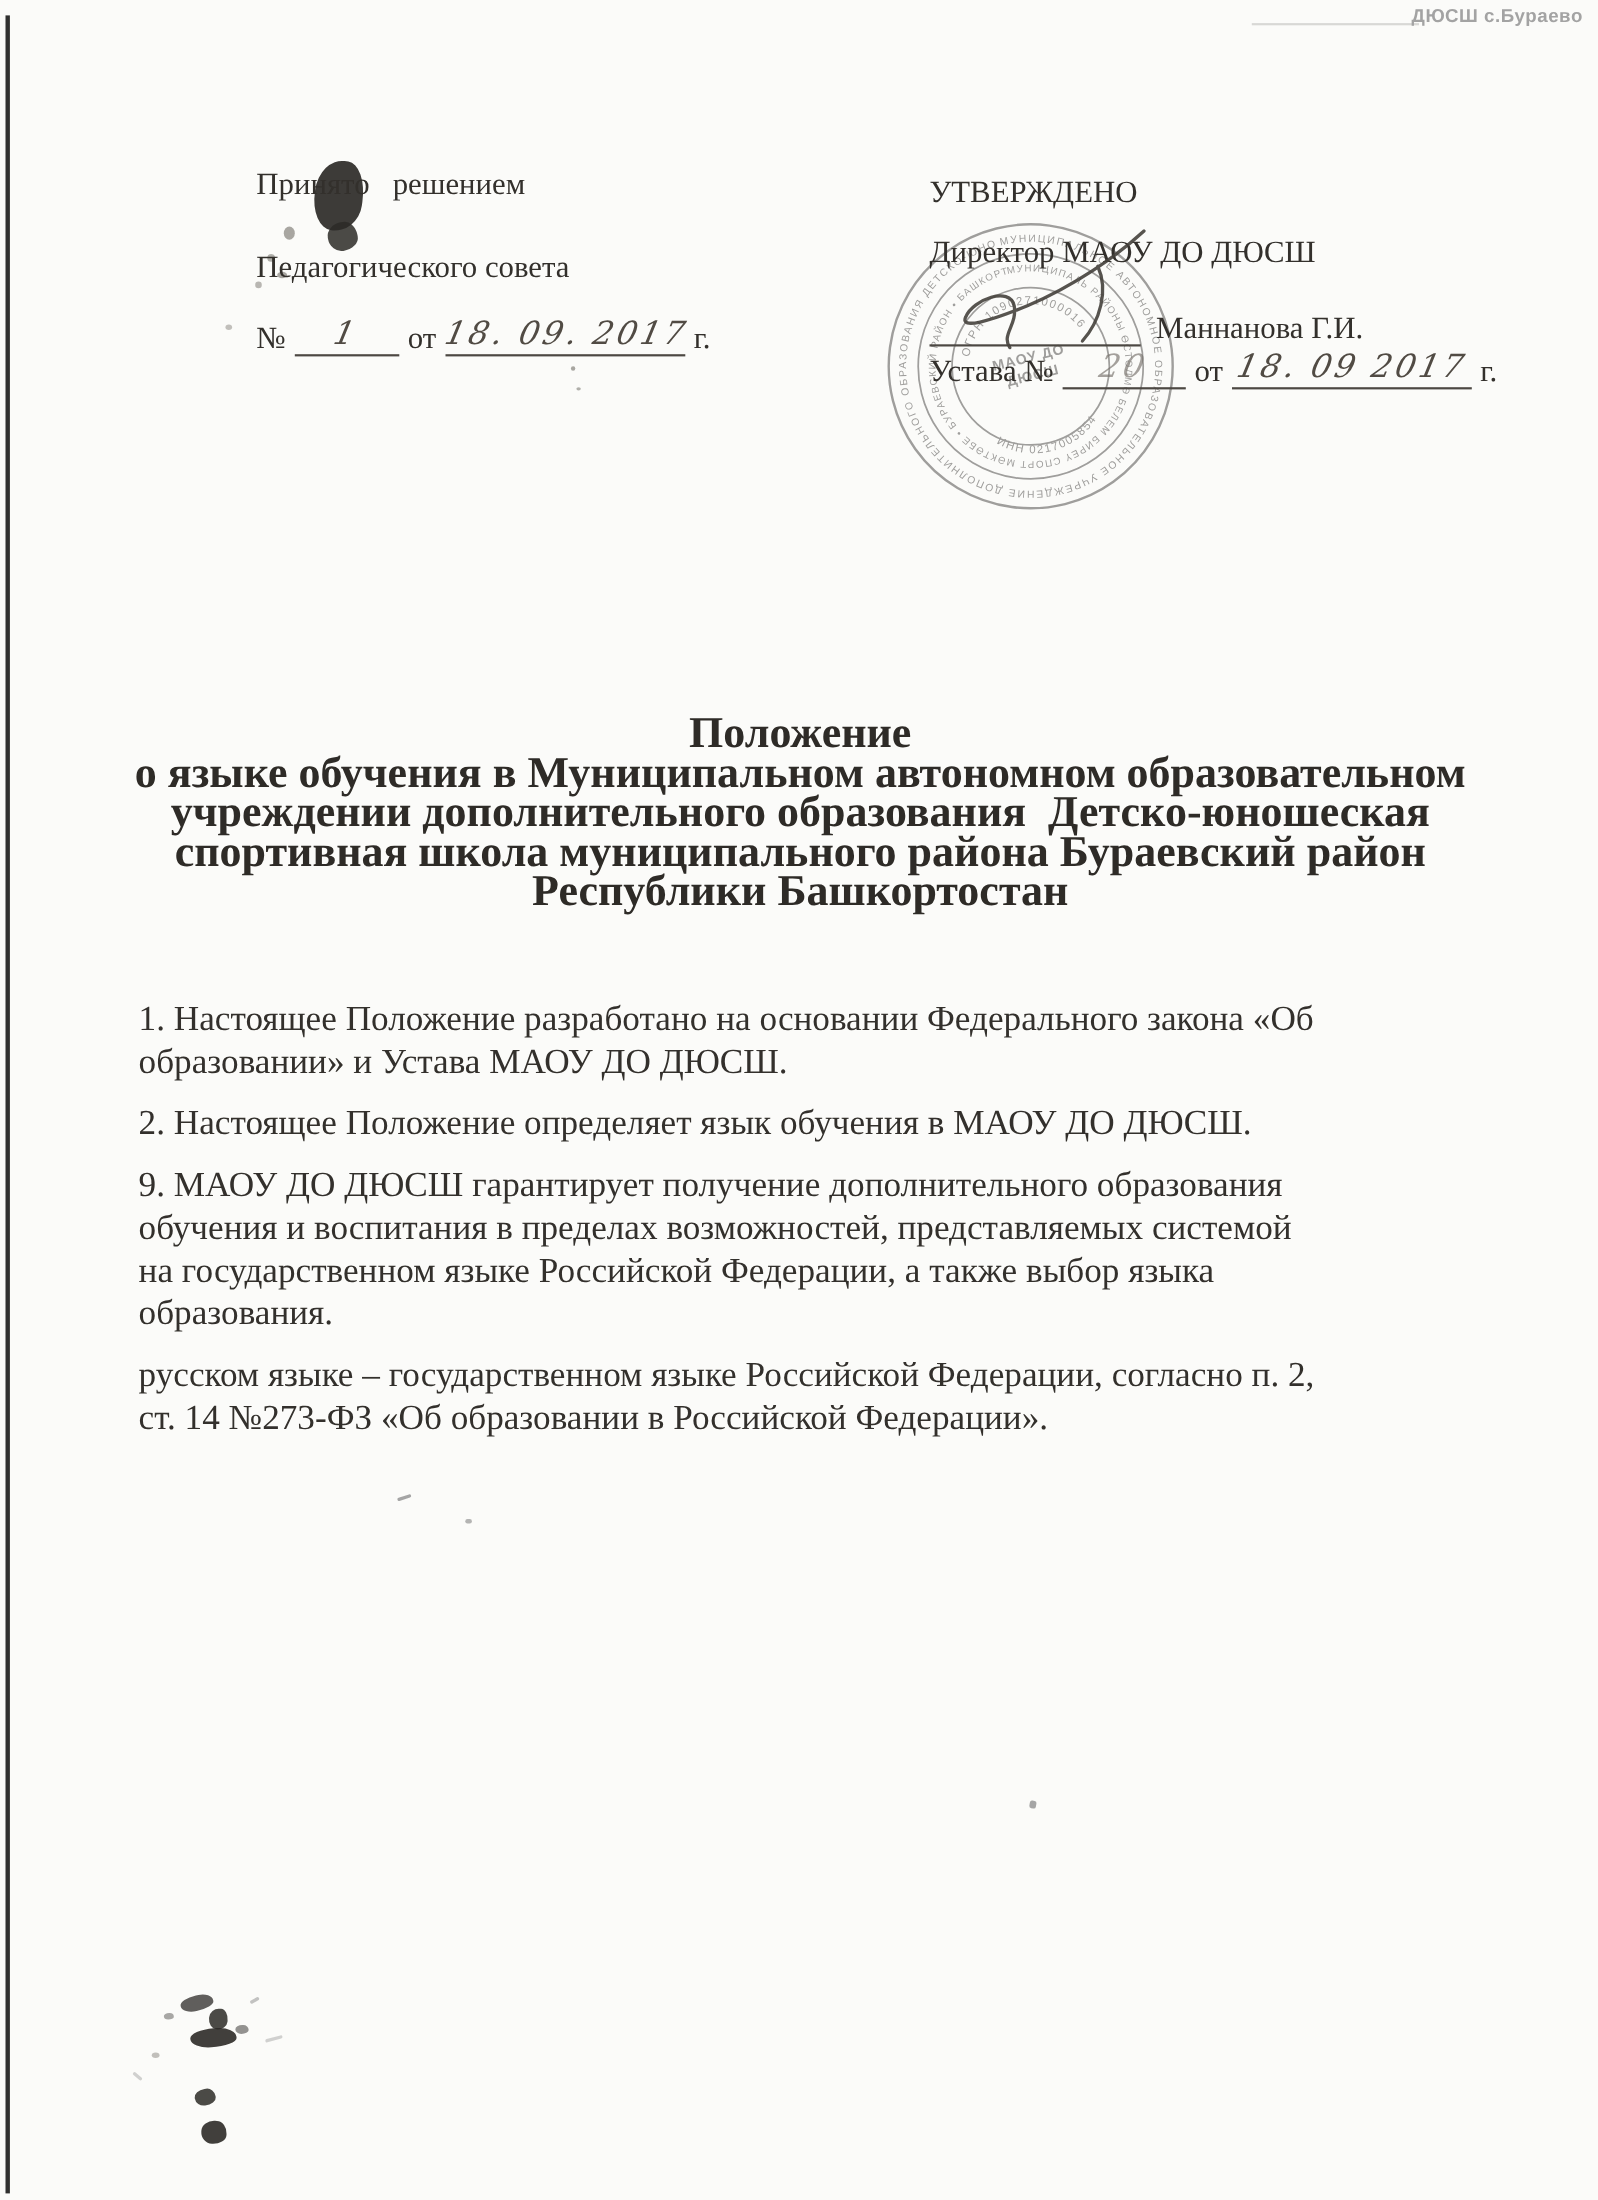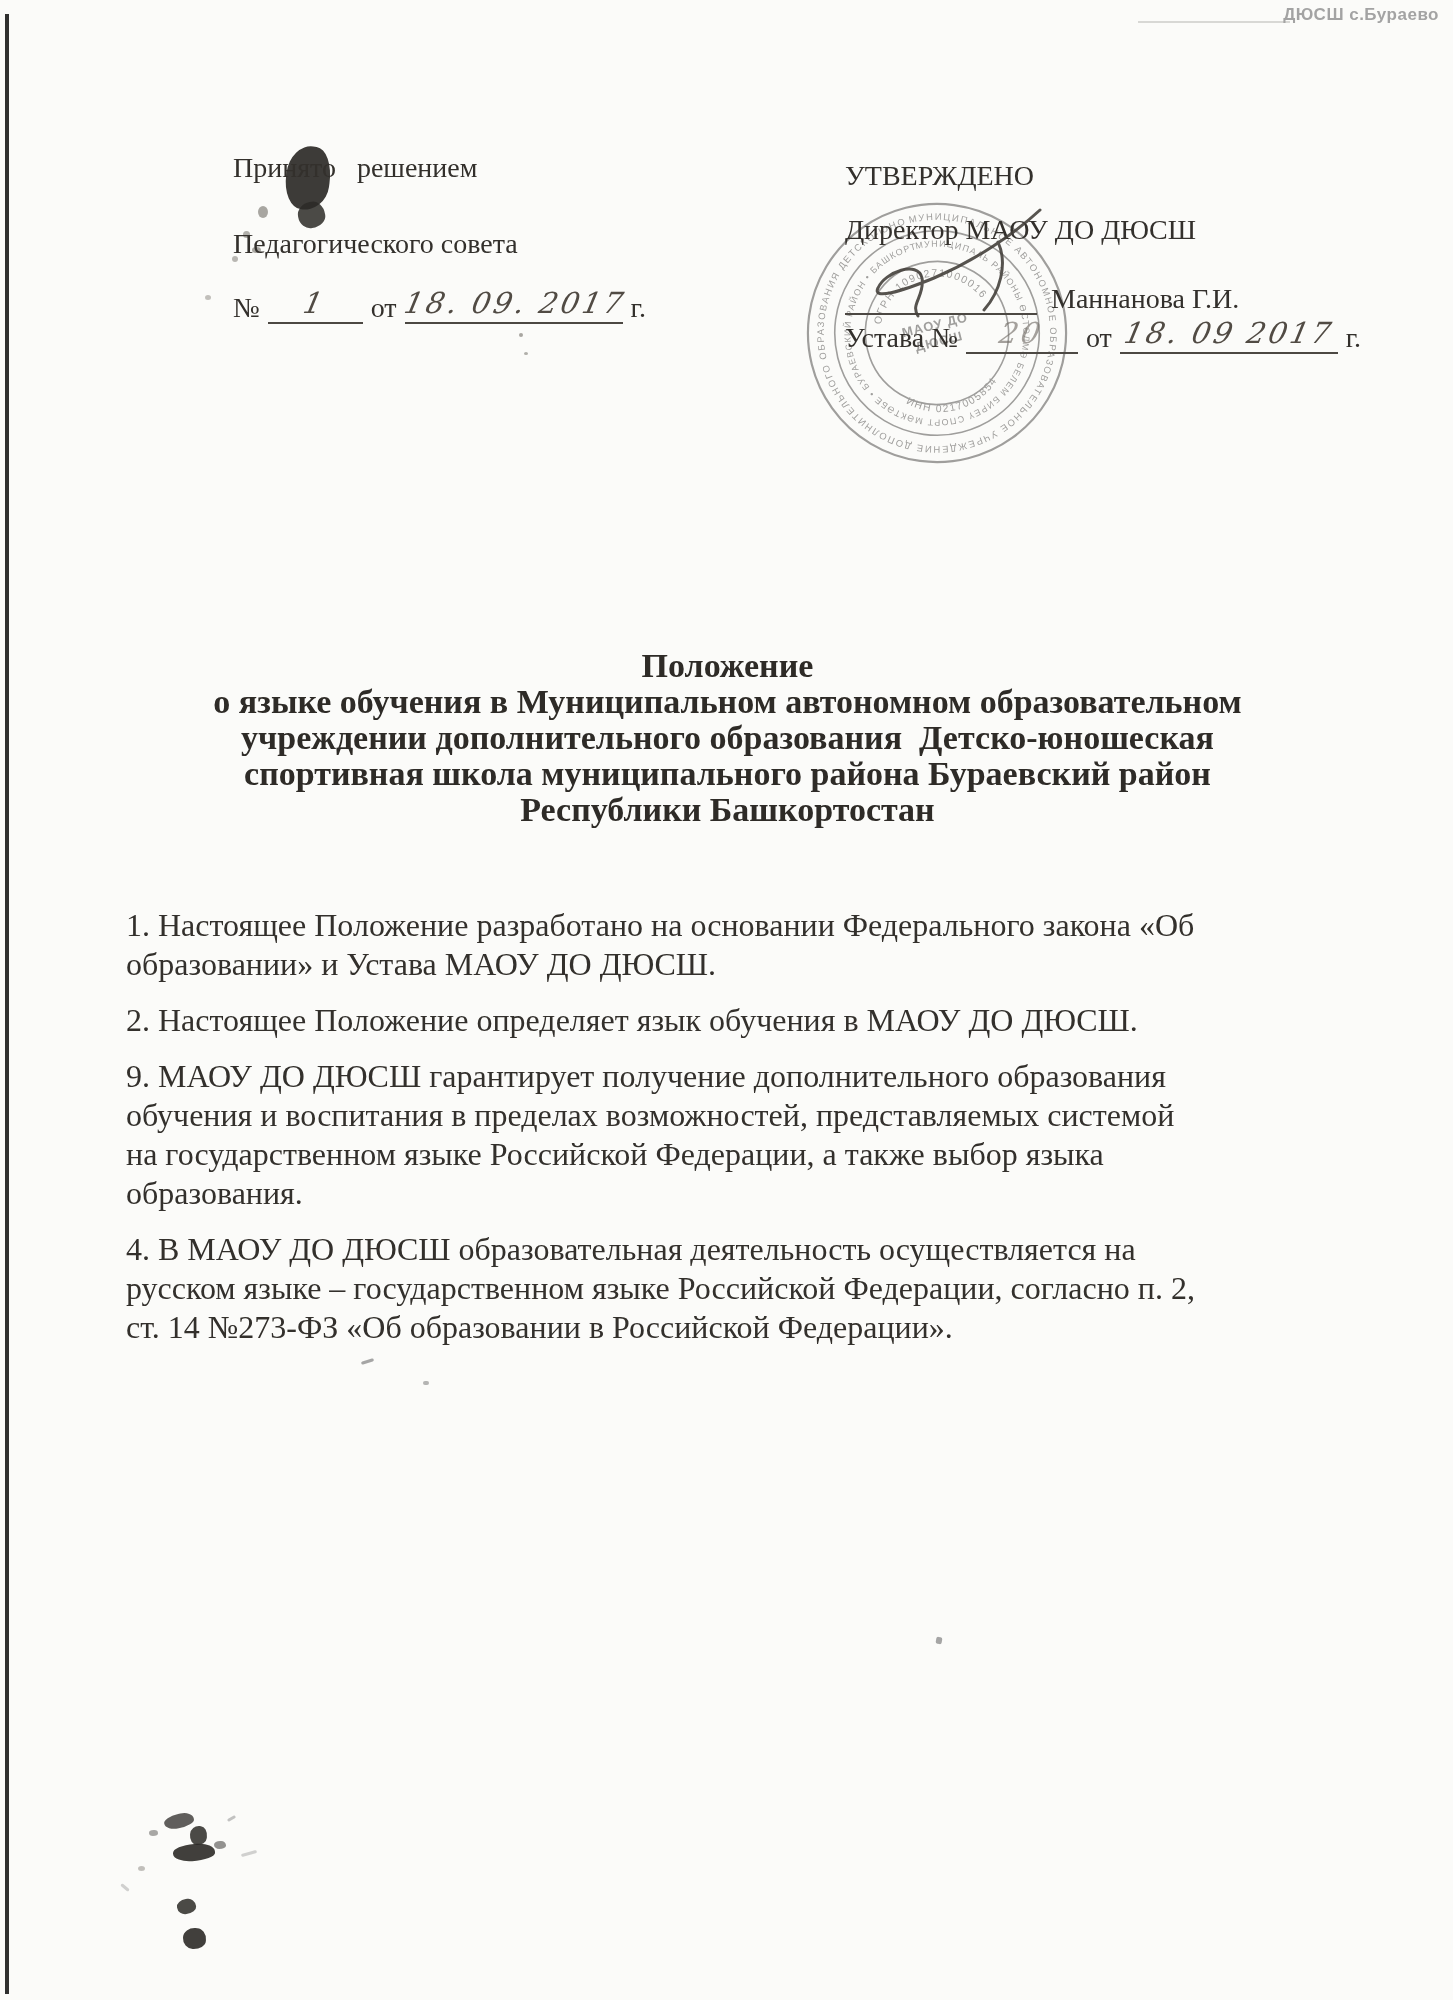--- a/index.html
+++ b/index.html
@@ -46,21 +46,21 @@
   .stamp .ringtxt { font-size:9.5px; letter-spacing:1.6px; }
   .stamp .ringtxt2 { font-size:9px; letter-spacing:1.2px; }
   .stamp .codetxt { font-size:10.5px; letter-spacing:1.5px; }
   .stamp .ctr { font-size:13px; font-weight:bold; letter-spacing:1px; text-anchor:middle; }
   .stamp circle { fill:none; stroke:#8f8e8c; }
   .sig { position:absolute; left:838px; top:198px; z-index:3; }
 
   
   .title {
     position:absolute; left:120px; top:648px; width:1215px;
-    text-align:center; font-weight:bold; font-size:34px; line-height:36px; color:#2e2b27;
+    text-align:center; font-weight:bold; font-size:40px; line-height:36px; color:#2e2b27;
   }
   .title div { white-space:pre-wrap; }
   .body-text { position:absolute; left:126px; top:906px; width:1230px; font-size:32px; line-height:39px;font-family:Liberation Serif, serif; }
   .body-text p { margin:0 0 17px 0; }
 
   
   .blot { position:absolute; background:#2c2a27; border-radius:54% 42% 58% 46% / 48% 56% 42% 52%; }
   .speck { position:absolute; background:#555149; border-radius:50%; }
   .mark { position:absolute; background:#6d6d6d; border-radius:2px; }
 </style>
@@ -144,21 +144,20 @@
     <p>
       <span style="display:block">2. Настоящее Положение определяет язык обучения в МАОУ ДО ДЮСШ.</span>
     </p>
     <p>
       <span style="display:block">9. МАОУ ДО ДЮСШ гарантирует получение дополнительного образования</span>
       <span style="display:block">обучения и воспитания в пределах возможностей, представляемых системой</span>
       <span style="display:block">на государственном языке Российской Федерации, а также выбор языка</span>
       <span style="display:block">образования.</span>
     </p>
     <p>
-      <span style="display:block">4. В МАОУ ДО ДЮСШ образовательная деятельность осуществляется на</span>
       <span style="display:block">русском языке – государственном языке Российской Федерации, согласно п. 2,</span>
       <span style="display:block">ст. 14 №273-ФЗ «Об образовании в Российской Федерации».</span>
     </p>
   </div>
 
   <div class="blot" style="left:286px; top:146px; width:44px; height:64px; opacity:.92; transform:rotate(8deg);"></div>
   <div class="blot" style="left:298px; top:202px; width:27px; height:26px; opacity:.85; transform:rotate(-10deg);"></div>
   <div class="speck" style="left:258px; top:206px; width:10px; height:12px; opacity:.5;"></div>
   <div class="speck" style="left:243px; top:231px; width:7px; height:7px; opacity:.45;"></div>
   <div class="speck" style="left:252px; top:247px; width:9px; height:6px; opacity:.5;"></div>

